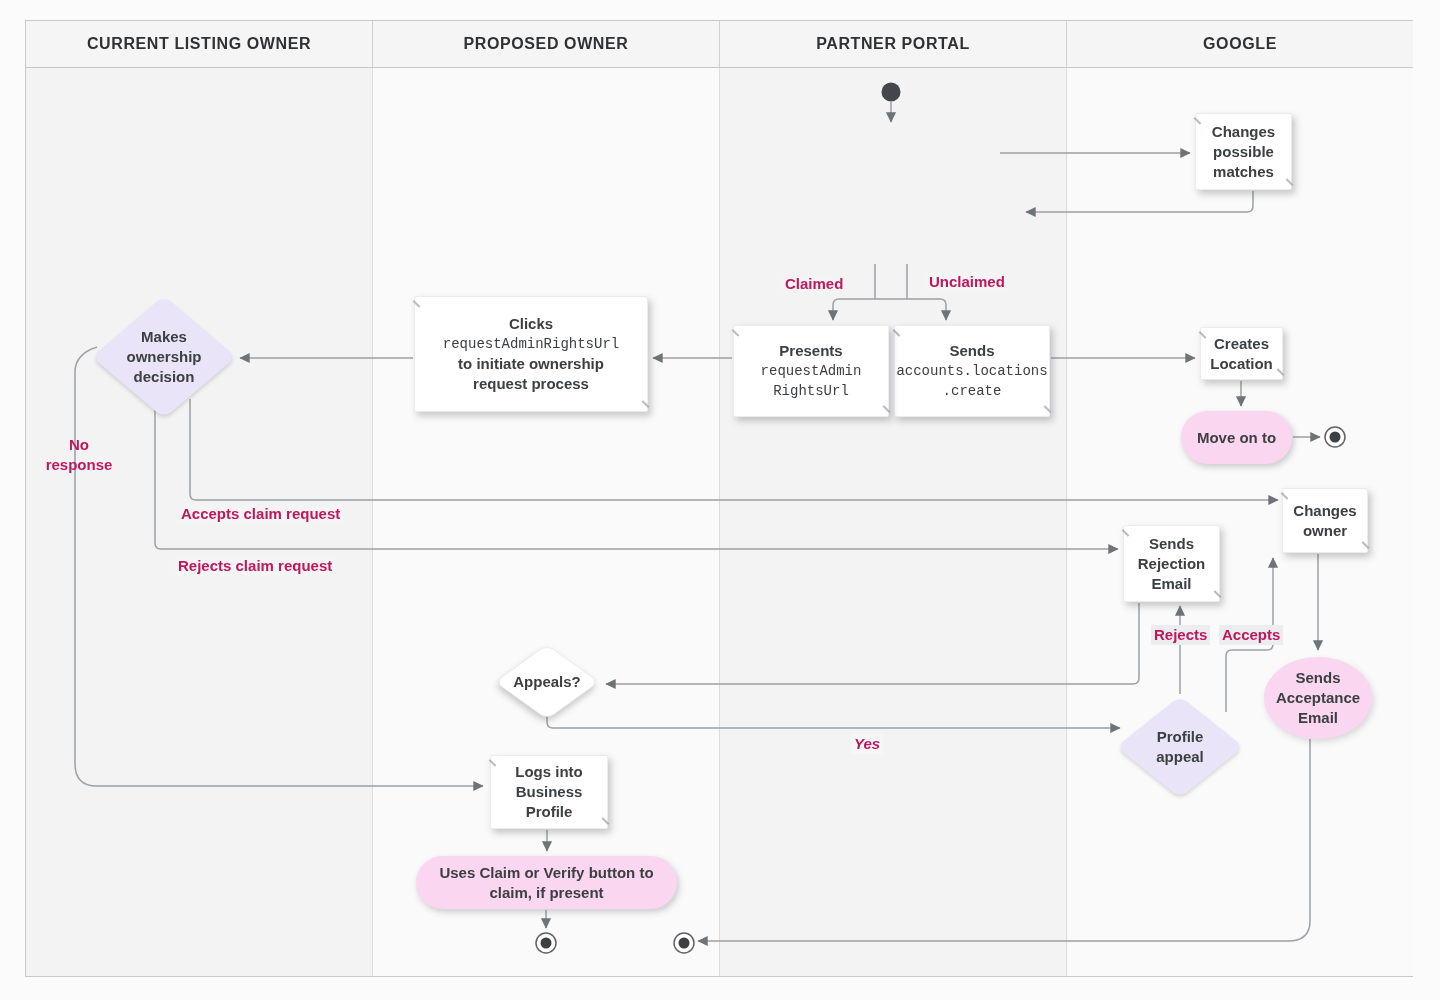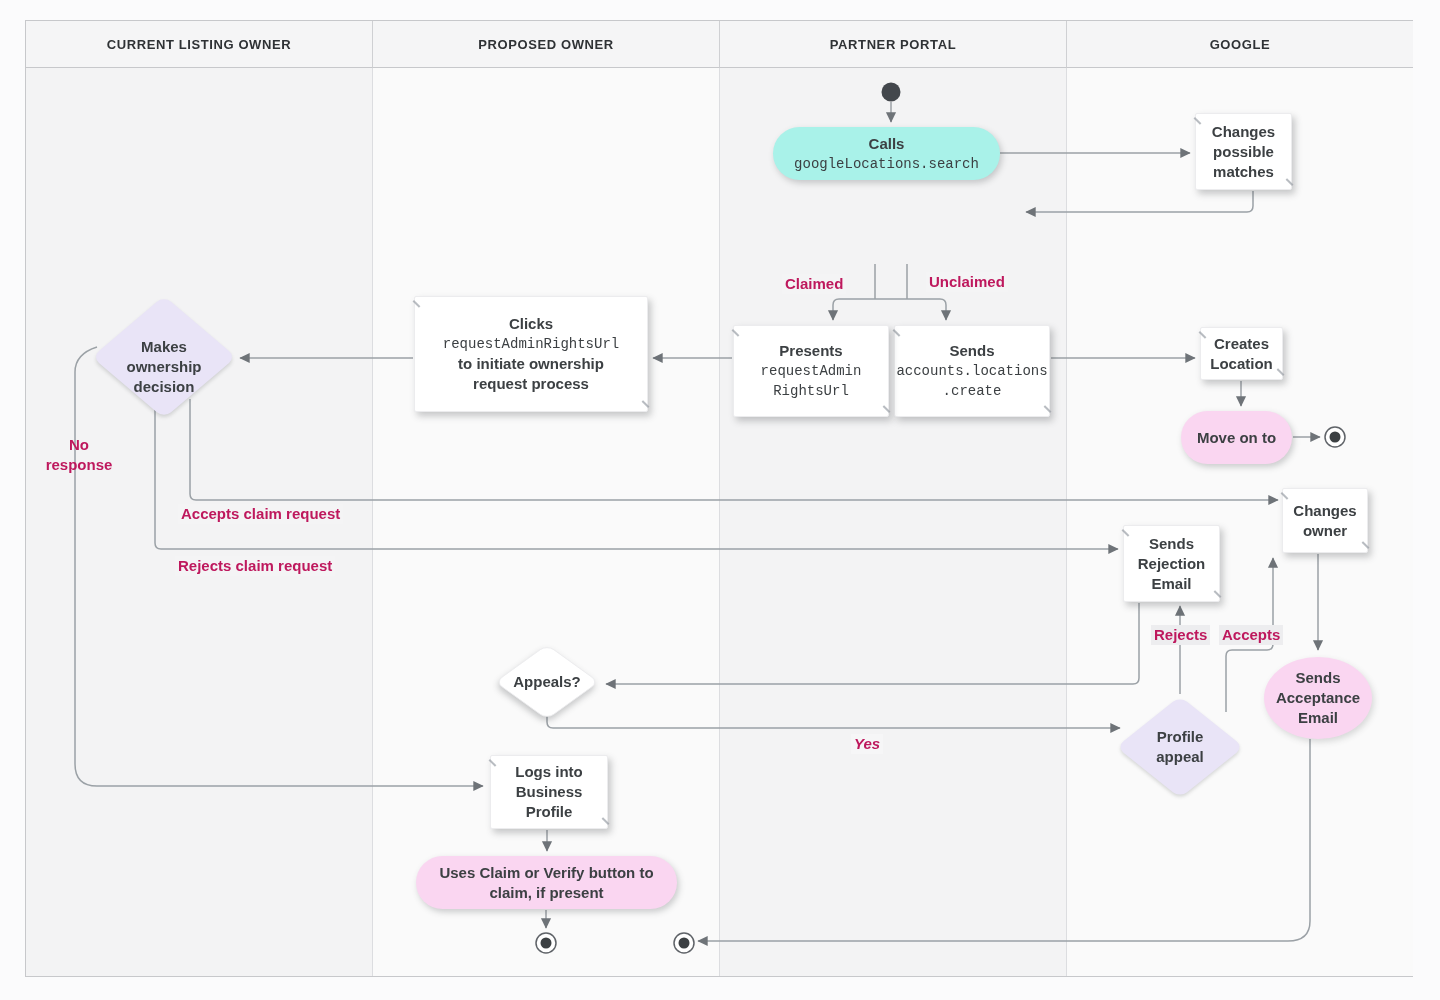--- a/index.html
+++ b/index.html
@@ -1,19 +1,19 @@
 <!DOCTYPE html>
 <html><head>
 <meta charset="utf-8">
 <style>
   html,body{margin:0;padding:0;background:#fbfbfc;}
   #canvas{position:relative;width:1440px;height:1000px;font-family:"Liberation Sans",sans-serif;color:#3c4043;overflow:hidden;}
   
   #frame{position:absolute;left:25px;top:20px;width:1388px;height:957px;border:1px solid #c7c8cb;box-sizing:border-box;background:#fafafa;}
-  .lane-head{position:absolute;top:0;height:47px;background:#f5f5f6;border-bottom:1px solid #c7c8cb;border-right:1px solid #cfd0d3;box-sizing:border-box;display:flex;align-items:center;justify-content:center;font-size:13px;font-weight:700;letter-spacing:.6px;color:#2f3235;}
+  .lane-head{position:absolute;top:0;height:47px;background:#f5f5f6;border-bottom:1px solid #c7c8cb;border-right:1px solid #cfd0d3;box-sizing:border-box;display:flex;align-items:center;justify-content:center;font-size:16px;font-weight:700;letter-spacing:.6px;color:#2f3235;}
   .lane-body{position:absolute;top:47px;height:908px;border-right:1px solid #dcdde0;box-sizing:border-box;}
   .lane-dark{background:#f3f3f4;}
   .lane-light{background:#fafafa;}
   .no-r{border-right:none;}
   
   #wires{position:absolute;left:0;top:0;width:1440px;height:1000px;z-index:2;pointer-events:none;}
   
   .node{position:absolute;z-index:3;display:flex;flex-direction:column;align-items:center;justify-content:center;text-align:center;box-sizing:border-box;}
   .bold-line{font-weight:700;font-size:15px;line-height:20px;color:#3c4043;}
   .mono{font-family:"Liberation Mono","DejaVu Sans Mono",monospace;font-size:14px;font-weight:400;line-height:20px;color:#3c4043;}
@@ -102,24 +102,20 @@
         <circle cx="546" cy="943" r="10" fill="#ffffff" stroke="#5f6368" stroke-width="1.5"></circle>
         <circle cx="546" cy="943" r="5.5" fill="#3c4043"></circle>
       </g>
       <g>
         <circle cx="684" cy="943" r="10" fill="#ffffff" stroke="#5f6368" stroke-width="1.5"></circle>
         <circle cx="684" cy="943" r="5.5" fill="#3c4043"></circle>
       </g>
     </g>
   </svg>
 
-  <div class="node pill teal" style="left:773px;top:127px;width:227px;height:53px;">
-    <span class="bold-line">Calls</span>
-    <span class="mono">googleLocations.search</span>
-  </div>
 
 
   <div class="node sketch" style="left:894px;top:325px;width:156px;height:92px;">
     <i class="tick tl"></i>
       <i class="tick br"></i>
     <span class="bold-line">Sends</span>
     <span class="mono">accounts.locations</span>
     <span class="mono">.create</span>
   </div>
 
@@ -157,21 +153,21 @@
     <i class="tick tl"></i>
       <i class="tick br"></i>
     <span class="bold-line center2">Sends Rejection Email</span>
   </div>
 
   <div class="node ellipse pinkbg" style="left:1264px;top:657px;width:108px;height:82px;padding:4px;">
     <span class="bold-line center2">Sends Acceptance Email</span>
   </div>
 
   <div class="diamond lav" style="left:113px;top:306px;width:102px;height:102px;transform:scale(1,0.85) rotate(45deg);"></div>
-  <div class="dlabel" style="left:109px;top:317px;width:110px;height:80px;align-items:flex-end;">
+  <div class="dlabel" style="left:109px;top:317px;width:110px;height:80px;">
     <span class="bold-line center2">Makes ownership decision</span>
   </div>
 
   <div class="node sketch" style="left:414px;top:296px;width:234px;height:116px;padding:4px;">
     <i class="tick tl"></i>
       <i class="tick br"></i>
     <span class="bold-line">Clicks</span>
     <span class="mono">requestAdminRightsUrl</span>
     <span class="bold-line">to initiate ownership</span>
     <span class="bold-line">request process</span>

